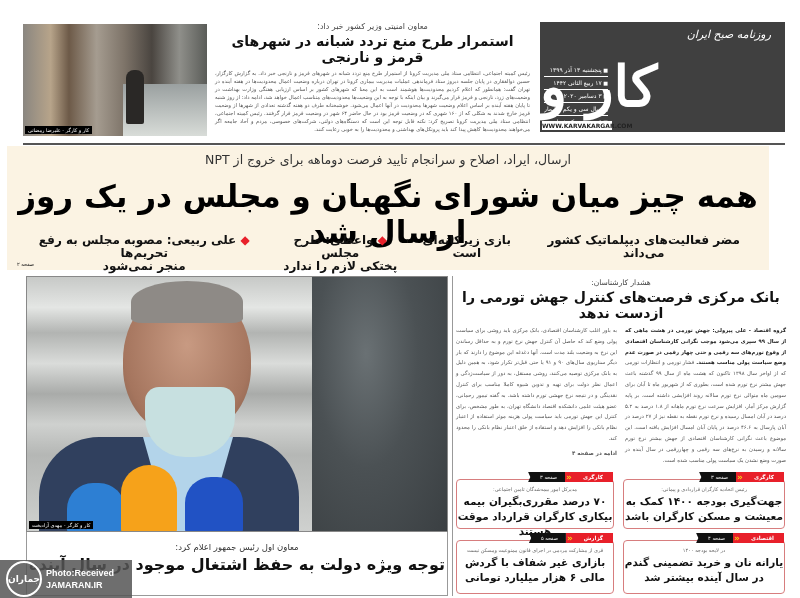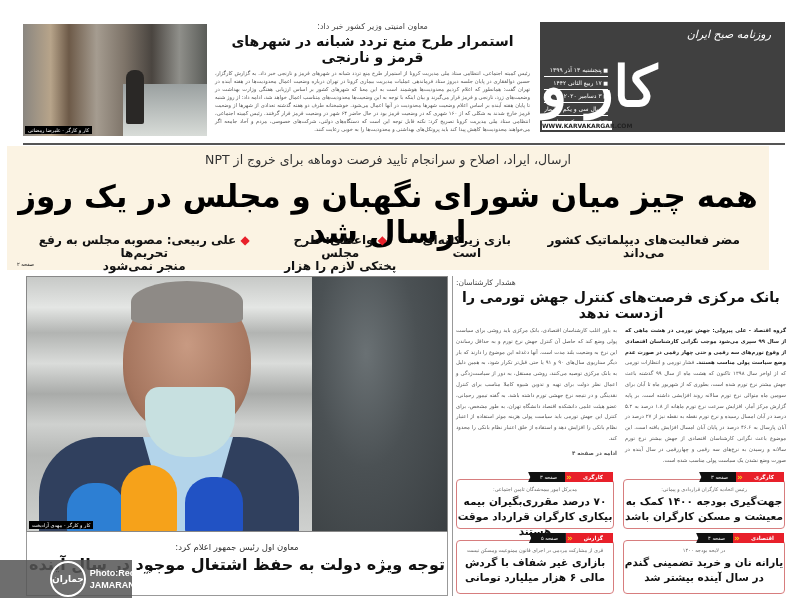--- a/index.html
+++ b/index.html
@@ -44,36 +44,36 @@
   .photo-main .mic2 { position: absolute; left: 94px; top: 188px; width: 56px; height: 68px; background: #f6a21a; border-radius: 28px 28px 4px 4px; }
   .photo-main .mic3 { position: absolute; left: 158px; top: 200px; width: 58px; height: 56px; background: #2152c4; border-radius: 26px 26px 4px 4px; }
   .photo-main .credit { position: absolute; left: 2px; bottom: 2px; background: #000; color: #fff; font-size: 5px; padding: 1px 3px; }
   .main-caption { position: absolute; left: 26px; top: 532px; width: 422px; height: 64px; direction: rtl; text-align: center; border: 1px solid #999; border-top: none; }
   .main-caption .kicker { font-size: 8.5px; color: #333; margin-top: 10px; }
   .main-caption .title { font-size: 16px; font-weight: bold; margin-top: 3px; white-space: nowrap; }
 
   .col-rule { position: absolute; left: 452px; top: 276px; width: 1px; height: 320px; background: #999; }
 
   .econ { position: absolute; left: 456px; top: 276px; width: 330px; direction: rtl; }
-  .econ .kicker { font-size: 7.5px; color: #444; text-align: left; margin-top: 2px; }
+  .econ .kicker { font-size: 7.5px; color: #444; text-align: center; margin-top: 2px; }
   .econ .title { font-size: 14px; font-weight: bold; text-align: center; margin-top: 2px; }
   .econ .cols { display: flex; gap: 8px; margin-top: 4px; }
   .econ .col { flex: 1; font-size: 5.3px; line-height: 10.8px; color: #555; text-align: justify; }
   .econ .col .lead { color: #222; font-weight: bold; }
   .econ .cont { font-size: 5.5px; font-weight: bold; text-align: right; margin-top: 4px; }
 
   .box { position: absolute; border: 1px solid #d77d7e; border-radius: 4px; background: #fff; direction: rtl; text-align: center; }
   .box .tagbar { position: absolute; top: -8px; right: 0; height: 10px; display: flex; direction: rtl; }
   .box .tag { background: #e8202a; color: #fff; font-size: 5.5px; padding: 0 10px; line-height: 10px; font-weight: bold; }
   .box .chev { color: #f6c51a; font-size: 9px; line-height: 10px; background: #e8202a; padding: 0 1px; font-weight: bold; }
   .box .page { background: #111; color: #fff; font-size: 5px; line-height: 10px; padding: 0 8px 0 12px; clip-path: polygon(0 0, 100% 0, 100% 100%, 0 100%, 6% 50%); }
   .box .kicker { font-size: 5px; color: #666; margin-top: 6px; }
   .box .title { font-size: 10.5px; font-weight: bold; line-height: 15px; margin-top: 2px; }
 
-  .watermark { position: absolute; left: 0; top: 560px; width: 132px; height: 38px; background: rgba(85,85,85,0.85); display: flex; align-items: center; padding-left: 44px; }
+  .watermark { position: absolute; left: 0; top: 560px; width: 132px; height: 38px; background: rgba(85,85,85,0.85); display: flex; align-items: center; }
   .watermark .circ { width: 36px; height: 36px; border: 2px solid #fff; border-radius: 50%; margin-left: 6px; color: #fff; font-size: 9px; display: flex; align-items: center; justify-content: center; font-weight: bold; }
   .watermark .txt { color: #fff; font-size: 9px; font-weight: bold; line-height: 12px; margin-left: 4px; font-family: "Liberation Sans", sans-serif; }
   .corner-wm { position: absolute; right: 0; top: 566px; width: 88px; height: 32px; background: rgba(230,160,165,0.75); color: #fff; font-size: 16px; font-weight: bold; text-align: center; line-height: 32px; margin-top: 44px; }
 </style>
 </head>
 <body>
 
 <div class="masthead">
   <div class="tagline">روزنامه صبح ایران</div>
   <div class="logo">کار و کارگر</div>
@@ -106,21 +106,21 @@
   <div class="headline">همه چیز میان شورای نگهبان و مجلس در یک روز ارسال شد</div>
   <div class="subs">
     <div class="sub">
       <div>مضر فعالیت‌های دیپلماتیک کشور می‌داند</div>
     </div>
     <div class="sub">
       <div>بازی زیرکانه‌ای است</div>
     </div>
     <div class="sub">
       <div><span class="dia">◆</span> <span>واعظی: طرح مجلس</span></div>
-      <div>پختکی لازم را هزار</div>
+      <div>پختکی لازم را ندارد</div>
     </div>
     <div class="sub">
       <div><span class="dia">◆</span> <span>علی ربیعی: مصوبه مجلس به رفع تحریم‌ها</span></div>
       <div>منجر نمی‌شود</div>
     </div>
   </div>
   <div class="page-ref">صفحه ۲</div>
 </div>
 
 <div class="photo-main">

